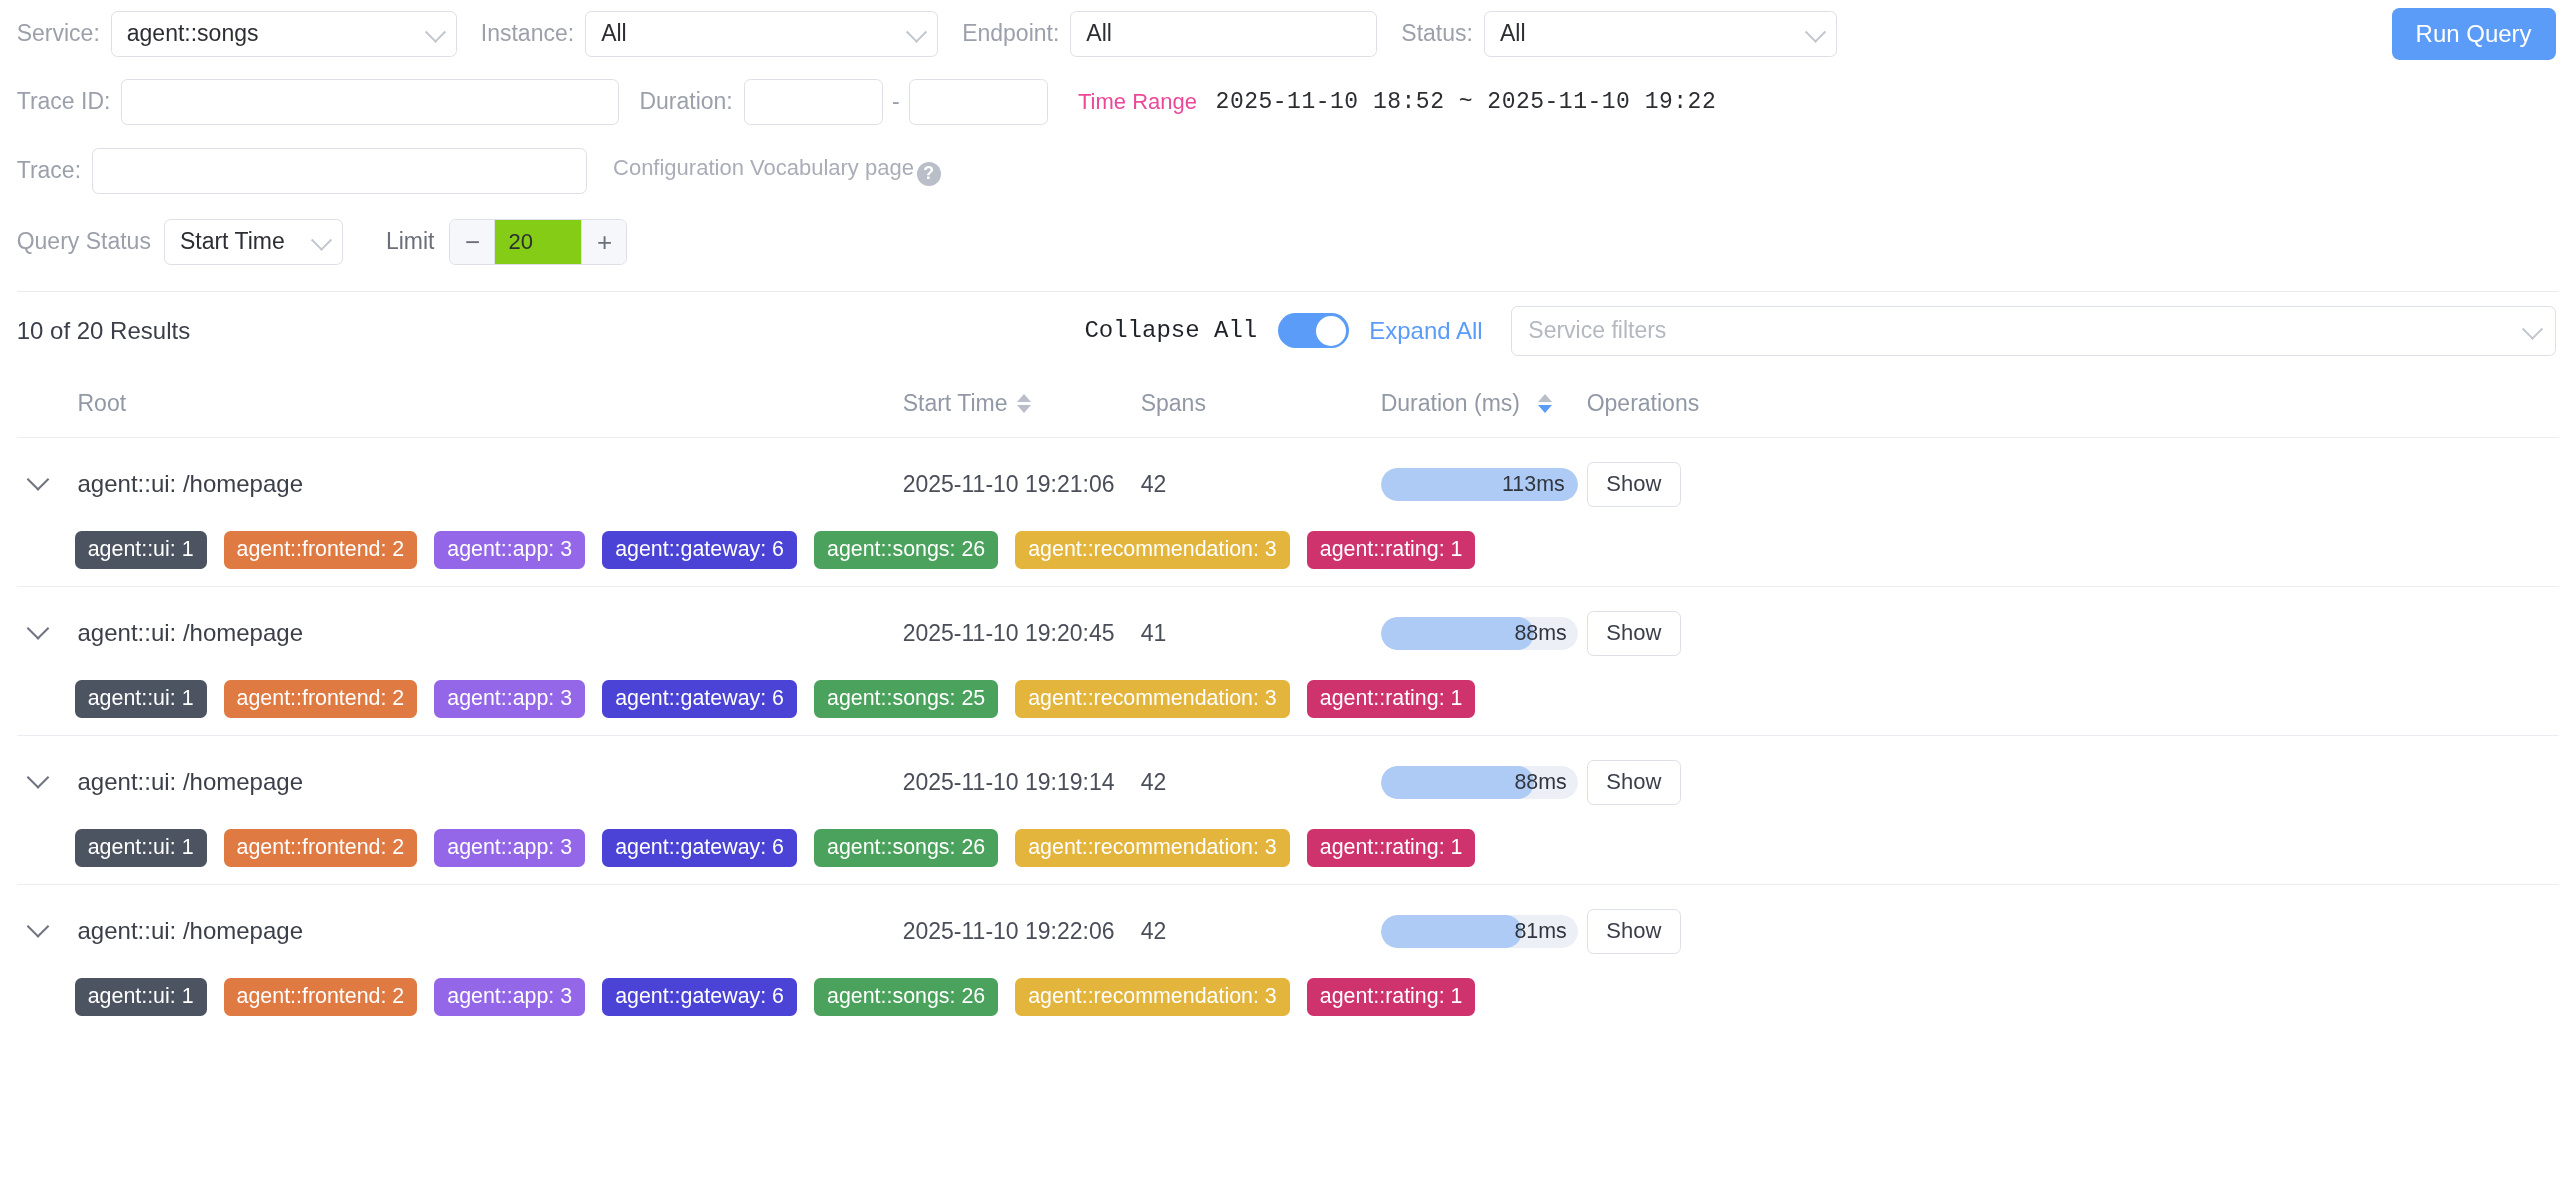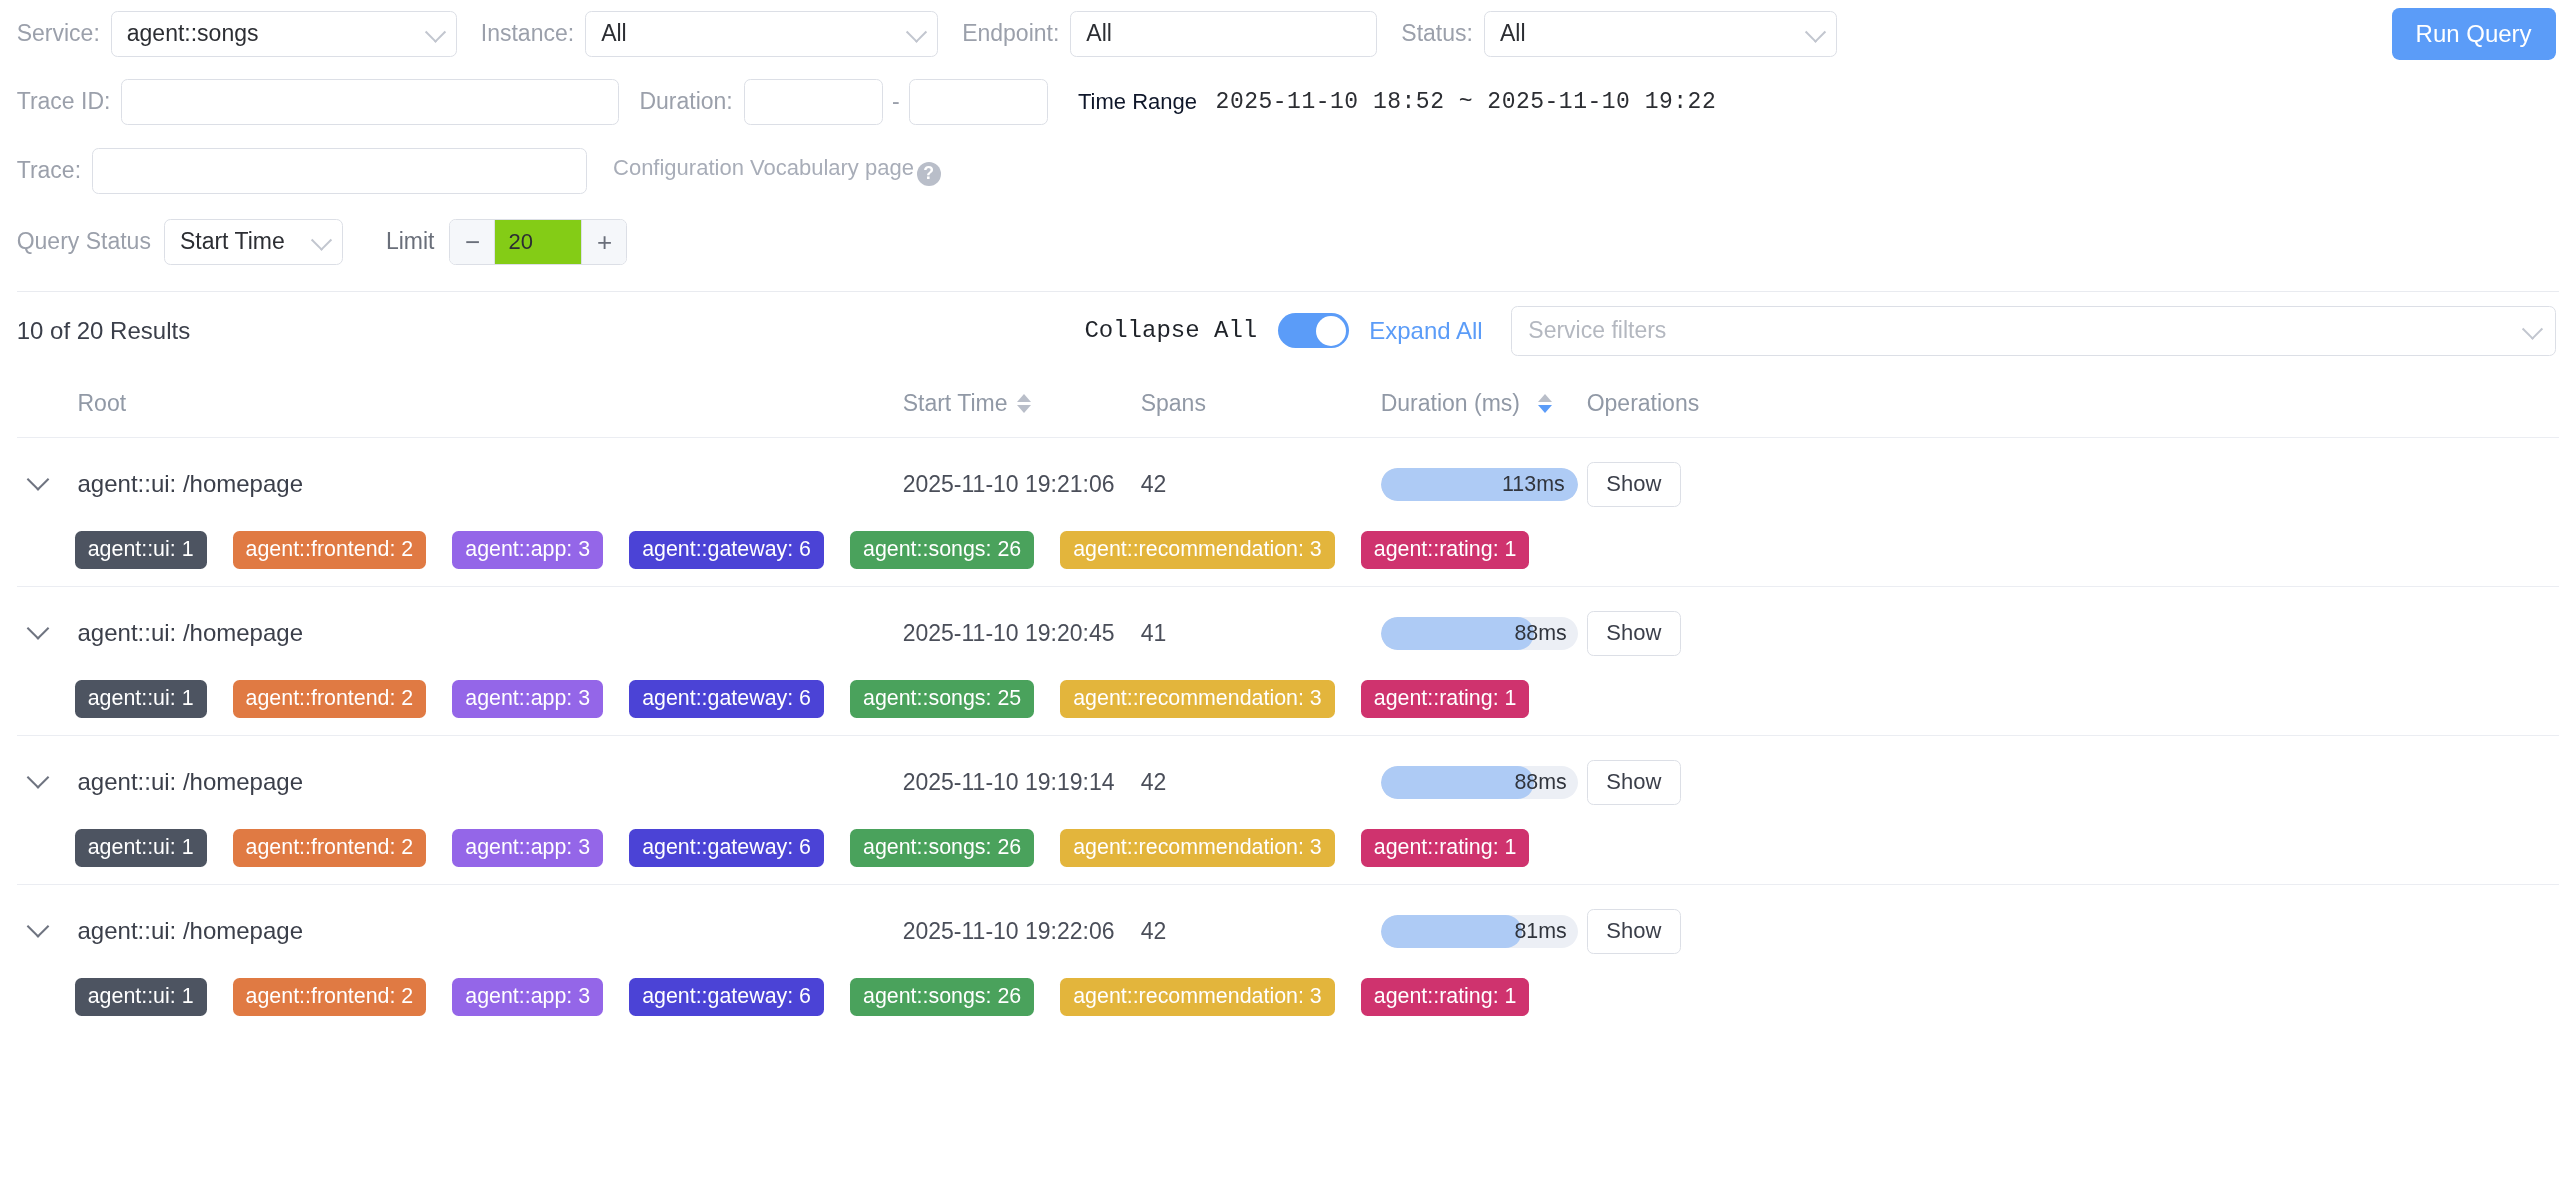--- a/index.html
+++ b/index.html
@@ -42,21 +42,21 @@
   #run-query-button {
     background: #5b9cf8; color: #ffffff; border: none; border-radius: 7.4px;
     font-size: 24px; font-family: "Liberation Sans", sans-serif;
     padding: 0 24px; height: 52px; cursor: pointer; line-height: 1;
     margin-right: 3.7px;
   }
 
   .inp-trace { width: 498px; }
   .inp-dur { width: 139px; }
   .dur-dash { color: #9ba0ab; font-size: 23px; margin: 0 9.3px; }
-  .time-range-label { color: #0f172a; font-size: 22px; margin-left: 30px; margin-right: 18.6px; }
+  .time-range-label { color: #ec4899; font-size: 22px; margin-left: 30px; margin-right: 18.6px; }
   .time-range-value { font-size: 23px; color: #2c2e33; letter-spacing: 0.5px; }
 
   .inp-tags { width: 495px; }
   .cfg-link { color: #a8adb8; font-size: 22px; margin-left: 26px; }
   .help-badge {
     display: inline-flex; align-items: center; justify-content: center;
     width: 24px; height: 24px; border-radius: 50%; background: #b9bec9;
     color: #ffffff; font-size: 17.7px; font-weight: bold; margin-left: 2.8px;
     vertical-align: -3.7px;
   }
@@ -154,21 +154,21 @@
   .bar-text {
     position: absolute; right: 0; top: 0; bottom: 0; display: flex;
     align-items: center; font-size: 21.4px; color: #31353d; padding-right: 0;
   }
   .show-btn {
     height: 45px; border: 0.9px solid #dcdfe6; border-radius: 6.5px; background: #fff;
     font-size: 22px; color: #3b3f4a; padding: 0 18.6px; cursor: pointer;
     font-family: "Liberation Sans", sans-serif; line-height: 1;
   }
 
-  .chip-row { display: flex; align-items: center; gap: 26px; padding: 0 0 16.7px 58px; }
+  .chip-row { display: flex; align-items: center; gap: 17px; padding: 0 0 16.7px 58px; }
   .chip {
     color: #ffffff; font-size: 21.4px; border-radius: 6.5px; padding: 8.4px 13px;
     line-height: 1; white-space: nowrap;
   }
 </style>
 </head>
 <body>
 
 <div id="query-panel">
 

